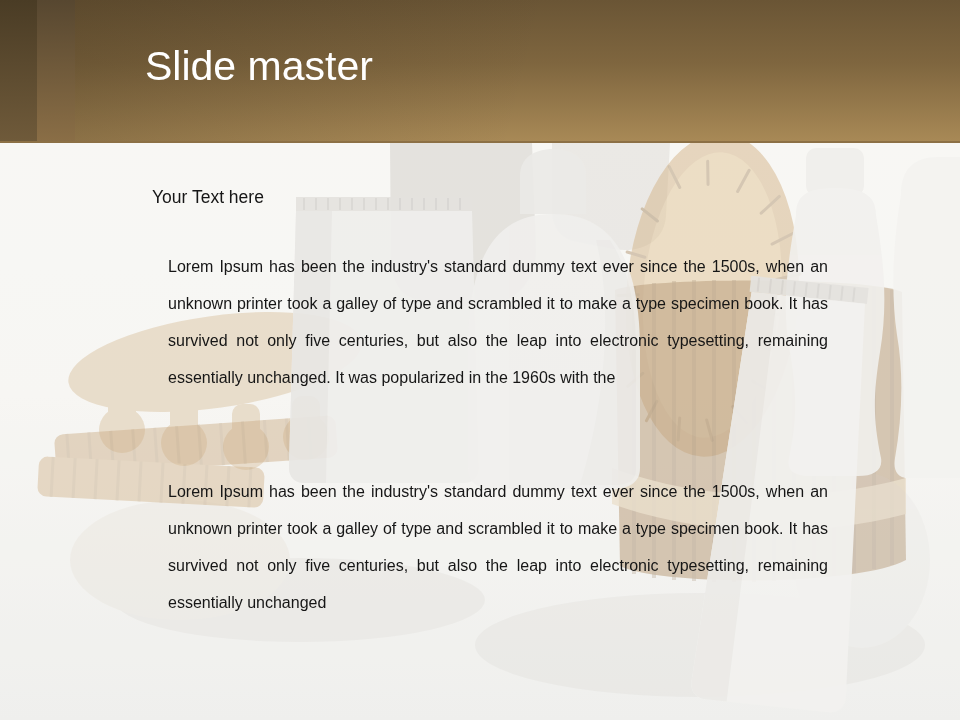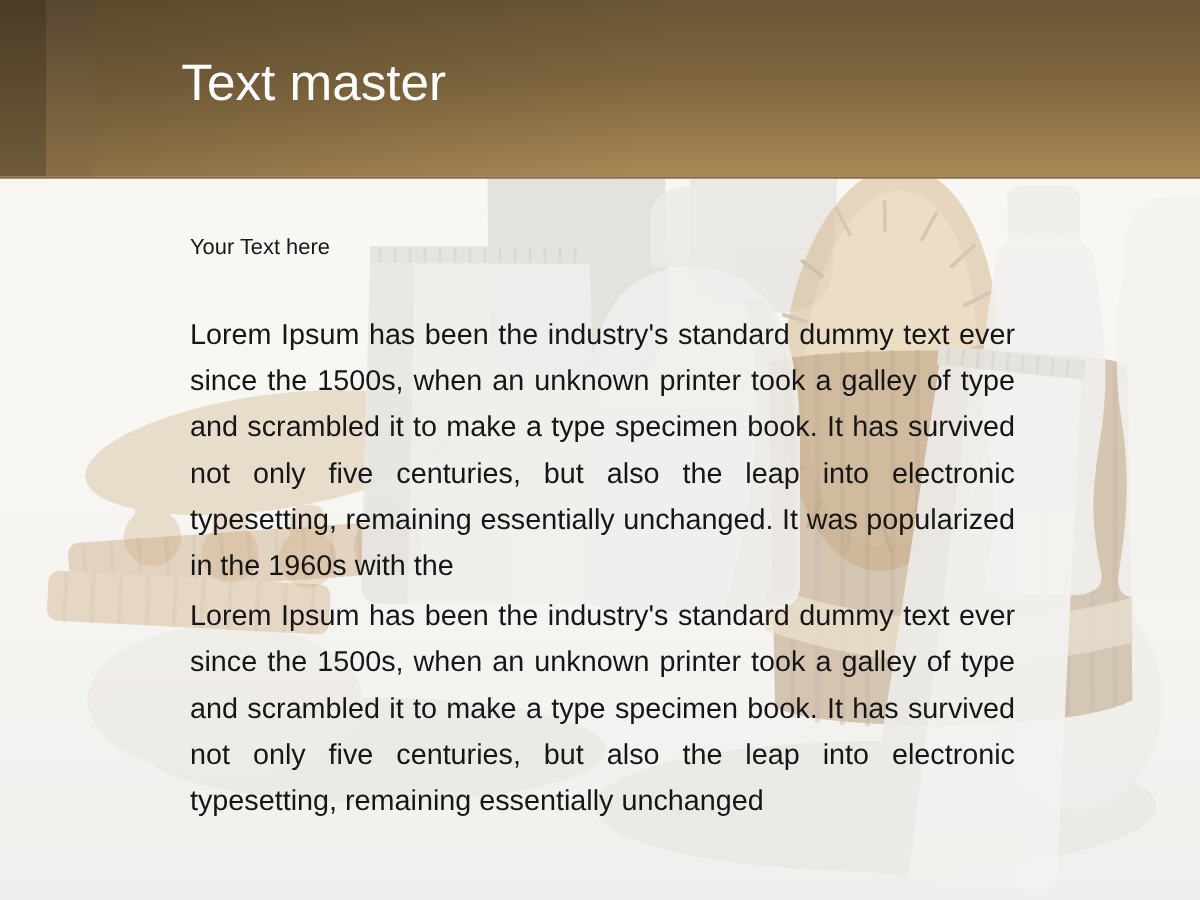--- a/index.html
+++ b/index.html
@@ -30,22 +30,22 @@
     white-space:nowrap;
   }
   
   .bg-art { position:absolute; left:0; top:143px; width:960px; height:577px; }
   
   .text-label {
     position:absolute; left:152px; top:186px;
     font-size:17.5px; line-height:22px; color:#161616;
   }
   .para {
-    position:absolute; left:152px; width:660px;
-    font-size:23px; line-height:36.9px; color:#161616;
+    position:absolute; left:168px; width:660px;
+    font-size:16px; line-height:36.9px; color:#161616;
     text-align:justify;
   }
   .para1 { top:249px; }
   .para2 { top:474px; }
 </style>
 </head>
 <body>
 
 <div class="slide">
 
@@ -128,20 +128,20 @@
       <path d="M730,296 L844,296 L866,688 C867,699 860,706 849,706 L727,706 C717,706 710,699 711,688 Z" fill="#f1f0ee"></path>
       <path d="M730,296 L756,296 L748,706 L727,706 C717,706 710,699 711,688 Z" fill="#e7e5e2"></path>
     </g>
 
     <rect x="0" y="143" width="960" height="577" fill="#f7f6f3" opacity="0.35"></rect>
   </svg>
 
   <div class="band">
     <div class="stripe-dark"></div>
     <div class="stripe-med"></div>
-    <div class="title">Text master</div>
+    <div class="title">Slide master</div>
   </div>
 
   <div class="text-label">Your Text here</div>
   <div class="para para1">Lorem Ipsum has been the industry's standard dummy text ever since the 1500s, when an unknown printer took a galley of type and scrambled it to make a type specimen book. It has survived not only five centuries, but also the leap into electronic typesetting, remaining essentially unchanged. It was popularized in the 1960s with the</div>
   <div class="para para2">Lorem Ipsum has been the industry's standard dummy text ever since the 1500s, when an unknown printer took a galley of type and scrambled it to make a type specimen book. It has survived not only five centuries, but also the leap into electronic typesetting, remaining essentially unchanged</div>
 
 </div>
 
 </body></html>

